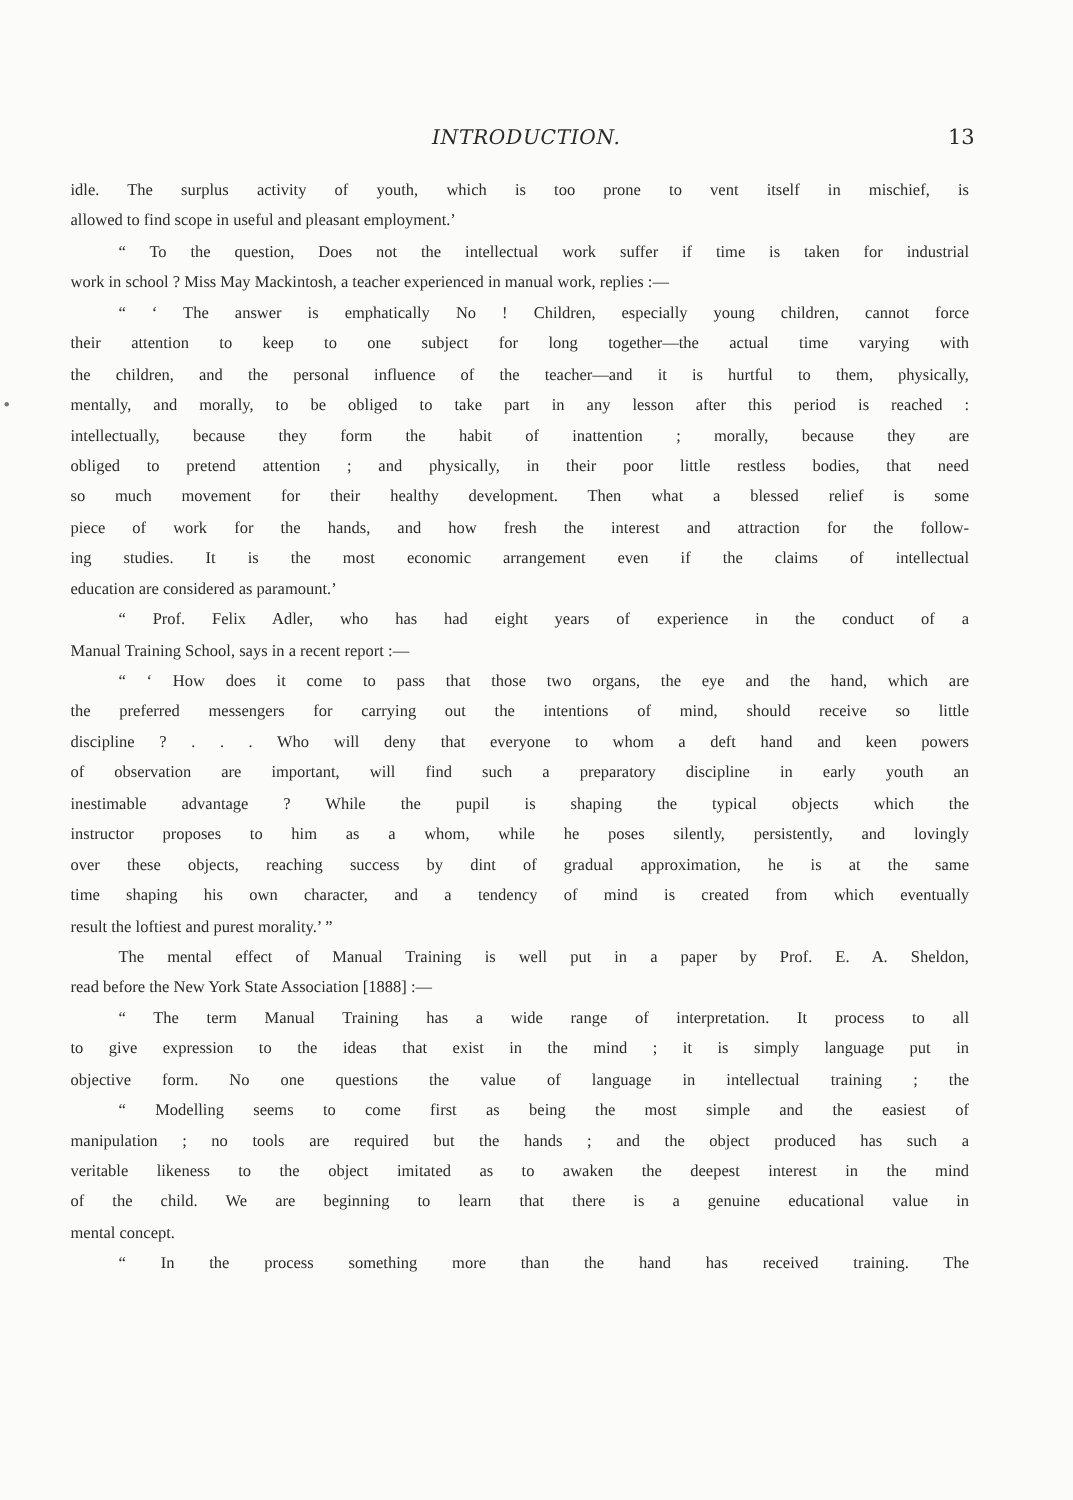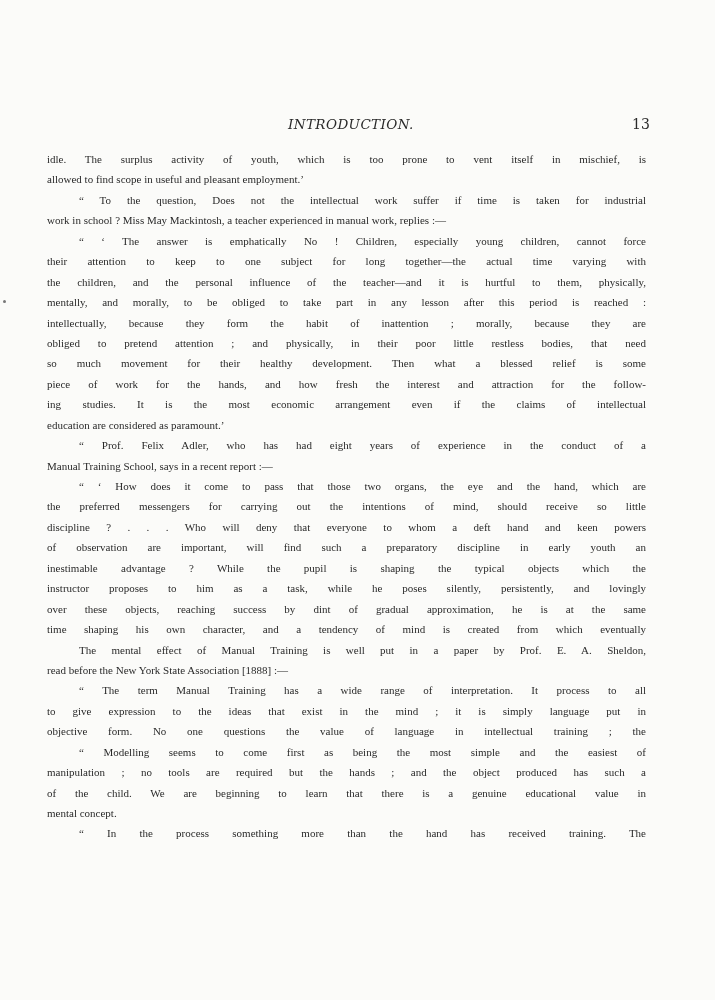--- a/index.html
+++ b/index.html
@@ -2,21 +2,21 @@
 <html><head>
 <meta charset="utf-8">
 <style>
   html, body { margin: 0; padding: 0; }
   body {
     width: 715px; height: 1000px; overflow: hidden;
     background: #fbfbf9;
     font-family: "DejaVu Serif", "Liberation Serif", serif;
     color: #2a2a2a;
   }
-  .page { position: relative; width: 715px; height: 744px; margin-top: 32px; }
+  .page { position: relative; width: 715px; height: 744px; }
   .running-head {
     position: absolute; top: 84px; left: 0; width: 715px; height: 20px;
     font-size: 13.5px;
   }
   .running-title {
     position: absolute; left: 288px; top: 0;
     font-style: italic; letter-spacing: 0.4px;
   }
   .page-number { position: absolute; left: 632px; top: 0; font-size: 14px; }
   .body-text {
@@ -62,27 +62,29 @@
       <span class="line">piece of work for the hands, and how fresh the interest and attraction for the follow-</span>
       <span class="line">ing studies.  It is the most economic arrangement even if the claims of intellectual</span>
       <span class="line last">education are considered as paramount.’</span>
       <span class="line indent">“ Prof. Felix Adler, who has had eight years of experience in the conduct of a</span>
       <span class="line last">Manual Training School, says in a recent report :—</span>
       <span class="line indent">“ ‘ How does it come to pass that those two organs, the eye and the hand, which are</span>
       <span class="line">the preferred messengers for carrying out the intentions of mind, should receive so little</span>
       <span class="line">discipline ?  .  .  .  Who will deny that everyone to whom a deft hand and keen powers</span>
       <span class="line">of observation are important, will find such a preparatory discipline in early youth an</span>
       <span class="line">inestimable advantage ?  While the pupil is shaping the typical objects which the</span>
-      <span class="line">instructor proposes to him as a task, while he poses silently, persistently, and lovingly</span>
+      <span class="line">instructor proposes to him as a whom, while he poses silently, persistently, and lovingly</span>
       <span class="line">over these objects, reaching success by dint of gradual approximation, he is at the same</span>
       <span class="line">time shaping his own character, and a tendency of mind is created from which eventually</span>
+      <span class="line last">result the loftiest and purest morality.’ ”</span>
       <span class="line indent">The mental effect of Manual Training is well put in a paper by Prof. E. A. Sheldon,</span>
       <span class="line last">read before the New York State Association [1888] :—</span>
       <span class="line indent">“ The term Manual Training has a wide range of interpretation.  It process to all</span>
       <span class="line">to give expression to the ideas that exist in the mind ; it is simply language put in</span>
       <span class="line">objective form.  No one questions the value of language in intellectual training ; the</span>
       <span class="line indent">“ Modelling seems to come first as being the most simple and the easiest of</span>
       <span class="line">manipulation ; no tools are required but the hands ; and the object produced has such a</span>
+      <span class="line">veritable likeness to the object imitated as to awaken the deepest interest in the mind</span>
       <span class="line">of the child.  We are beginning to learn that there is a genuine educational value in</span>
       <span class="line last">mental concept.</span>
       <span class="line indent">“ In the process something more than the hand has received training.  The</span>
     </div>
 </div>
 
 </body></html>

